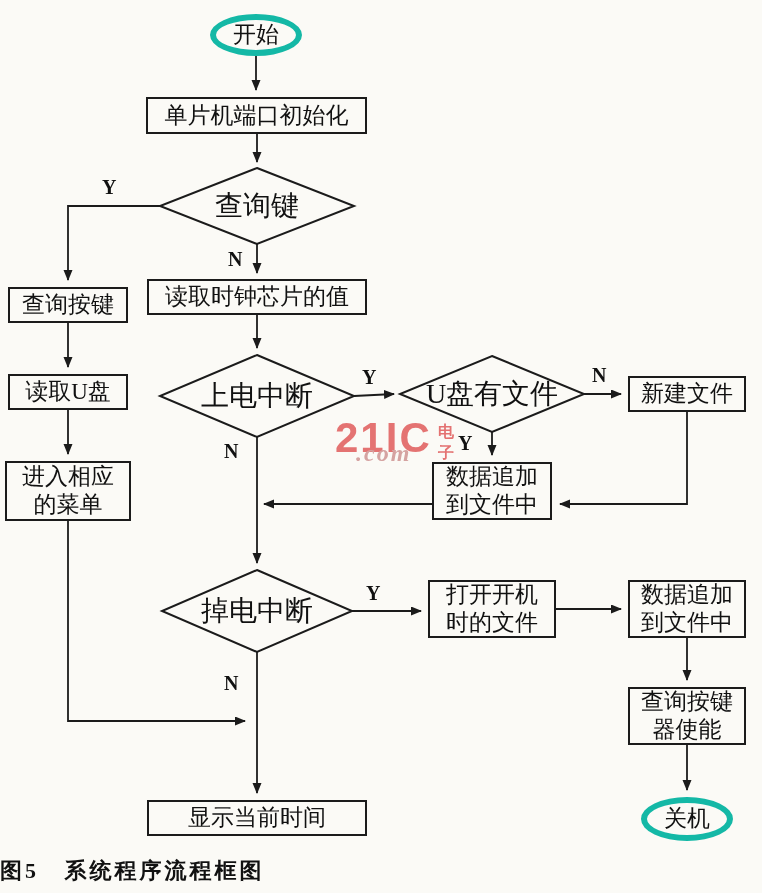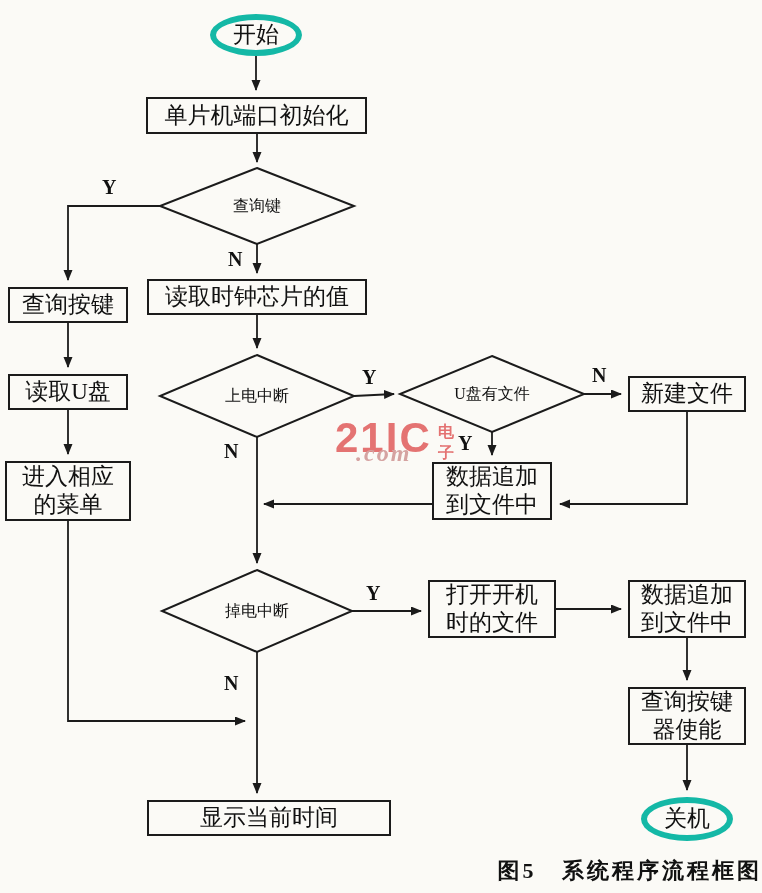--- a/index.html
+++ b/index.html
@@ -12,28 +12,28 @@
   .node{
     position:absolute;z-index:3;box-sizing:border-box;
     display:flex;align-items:center;justify-content:center;
     text-align:center;font-size:23px;line-height:28px;
     white-space:pre-line;background:#fbfaf6;
   }
   .box{border:2px solid #1b1b1b;}
   .oval{border:6px solid #14b8a6;border-radius:50%;}
   .dtext{
     position:absolute;z-index:3;transform:translate(-50%,-50%);
-    font-size:16px;white-space:nowrap;text-align:left;
+    font-size:28px;white-space:nowrap;text-align:left;
   }
   .elabel{
     position:absolute;z-index:3;font-size:20px;font-weight:bold;
   }
   .caption{
     position:absolute;left:0;top:856px;width:762px;z-index:3;
-    text-align:right;font-size:22px;font-weight:bold;
+    text-align:left;font-size:22px;font-weight:bold;
     letter-spacing:3px;white-space:pre;
   }
   .watermark{position:absolute;left:0;top:0;z-index:1;opacity:.85;}
   .wm-brand{
     position:absolute;left:303px;top:414px;
     font-size:42px;font-weight:bold;color:#e05c5c;
     font-family:"Liberation Sans","DejaVu Sans",sans-serif;letter-spacing:2px;margin-left:32px;
   }
   .wm-site{
     position:absolute;left:438px;top:422px;
@@ -114,21 +114,21 @@
 时的文件</div>
 
   <div class="node box" style="left:628px;top:580px;width:118px;height:58px">数据追加
 到文件中</div>
 
   <div class="node box" style="left:628px;top:687px;width:118px;height:58px">查询按键
 器使能</div>
 
   <div class="node oval" style="left:641px;top:797px;width:92px;height:44px">关机</div>
 
-  <div class="node box" style="left:147px;top:800px;width:244px;height:36px">显示当前时间</div>
+  <div class="node box" style="left:147px;top:800px;width:220px;height:36px">显示当前时间</div>
 
   <div class="dtext" style="left:257px;top:206px">查询键</div>
   <div class="dtext" style="left:257px;top:396px">上电中断</div>
   <div class="dtext" style="left:492px;top:394px">U盘有文件</div>
   <div class="dtext" style="left:257px;top:611px">掉电中断</div>
 
   <div class="elabel" style="left:102px;top:176px">Y</div>
   <div class="elabel" style="left:228px;top:248px">N</div>
   <div class="elabel" style="left:362px;top:366px">Y</div>
   <div class="elabel" style="left:224px;top:440px">N</div>

